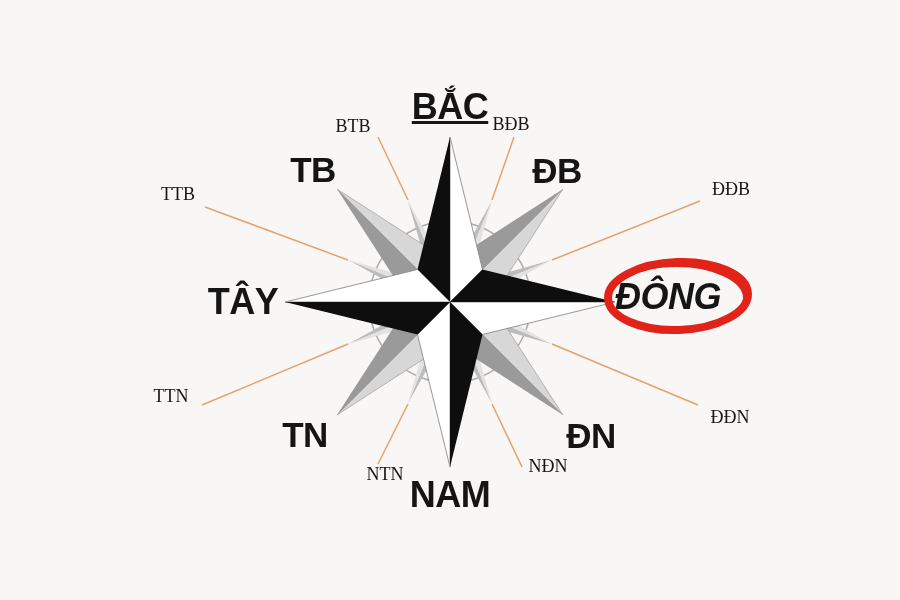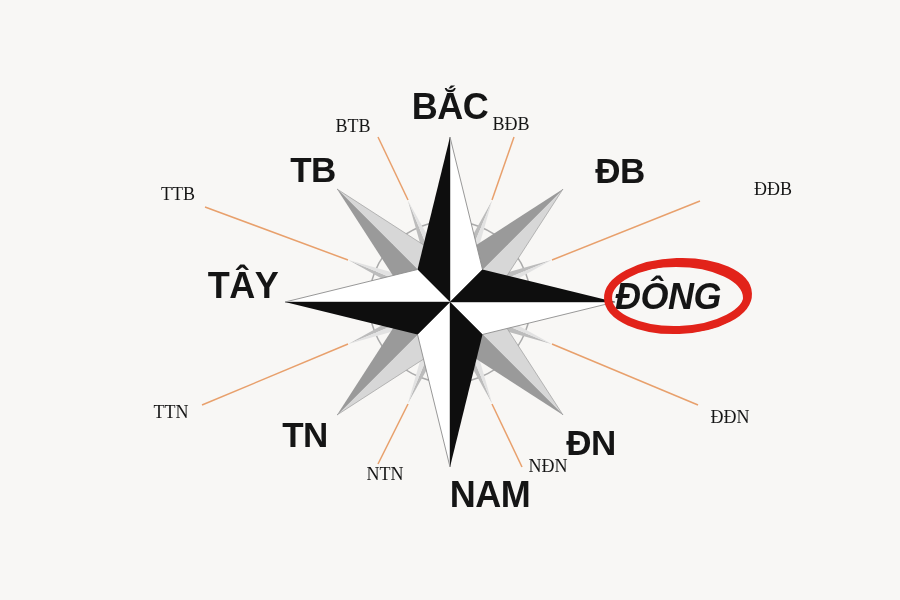--- a/index.html
+++ b/index.html
@@ -77,33 +77,33 @@
         <polygon points="165,0 32.5,-32.5 0,0" fill="var(--rose-black)"></polygon>
         <polygon points="0,165 -32.5,32.5 0,0" fill="var(--rose-white)" stroke="var(--rose-outline)" stroke-width="0.9"></polygon>
         <polygon points="0,165 32.5,32.5 0,0" fill="var(--rose-black)"></polygon>
         <polygon points="-165,0 -32.5,-32.5 0,0" fill="var(--rose-white)" stroke="var(--rose-outline)" stroke-width="0.9"></polygon>
         <polygon points="-165,0 -32.5,32.5 0,0" fill="var(--rose-black)"></polygon>
       </g>
     </g>
   </svg>
 
   <div id="labels">
-      <div class="label cardinal" style="left: 450px; top: 107px;">BẮC</div>
+      <div class="label cardinal" style="left: 450px; top: 107px; text-decoration: underline;">BẮC</div>
       <div class="label cardinal" style="left: 668px; top: 297px; font-style: italic;">ĐÔNG</div>
-      <div class="label cardinal" style="left: 450px; top: 495px; margin-left: 40px;">NAM</div>
-      <div class="label cardinal" style="left: 243px; top: 286px;">TÂY</div>
-      <div class="label intercardinal" style="left: 620px; top: 171px;">ĐB</div>
+      <div class="label cardinal" style="left: 450px; top: 495px;">NAM</div>
+      <div class="label cardinal" style="left: 243px; top: 302px;">TÂY</div>
+      <div class="label intercardinal" style="left: 557px; top: 171px;">ĐB</div>
       <div class="label intercardinal" style="left: 313px; top: 170px;">TB</div>
       <div class="label intercardinal" style="left: 305px; top: 435px;">TN</div>
-      <div class="label intercardinal" style="left: 591px; top: 436px; margin-top: 7px;">ĐN</div>
+      <div class="label intercardinal" style="left: 591px; top: 436px;">ĐN</div>
       <div class="label minor" style="left: 353px; top: 126px;">BTB</div>
       <div class="label minor" style="left: 511px; top: 124px;">BĐB</div>
       <div class="label minor" style="left: 178px; top: 194px;">TTB</div>
-      <div class="label minor" style="left: 731px; top: 189px; margin-left: 42px;">ĐĐB</div>
-      <div class="label minor" style="left: 171px; top: 412px;">TTN</div>
+      <div class="label minor" style="left: 731px; top: 189px;">ĐĐB</div>
+      <div class="label minor" style="left: 171px; top: 396px;">TTN</div>
       <div class="label minor" style="left: 730px; top: 417px; text-align: right;">ĐĐN</div>
       <div class="label minor" style="left: 350px; top: 474px; margin-left: 35px;">NTN</div>
       <div class="label minor" style="left: 548px; top: 466px;">NĐN</div>
     </div>
 
   <svg id="highlight-layer" width="900" height="600" viewBox="0 0 900 600">
     <ellipse id="highlight-ellipse" fill="none" stroke-linecap="round" cx="678" cy="296" rx="70" ry="34" stroke="#e2231a" stroke-width="8" transform="rotate(-2 678 296)"></ellipse>
     <ellipse id="highlight-ellipse2" fill="none" cx="676" cy="298" rx="69" ry="33" stroke="#e2231a" stroke-width="4" transform="rotate(0 678 296)"></ellipse>
   </svg>
 

